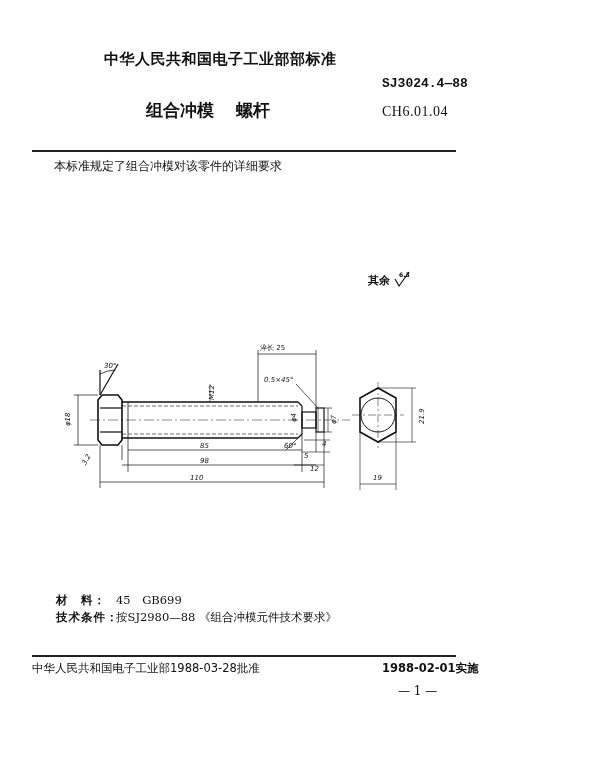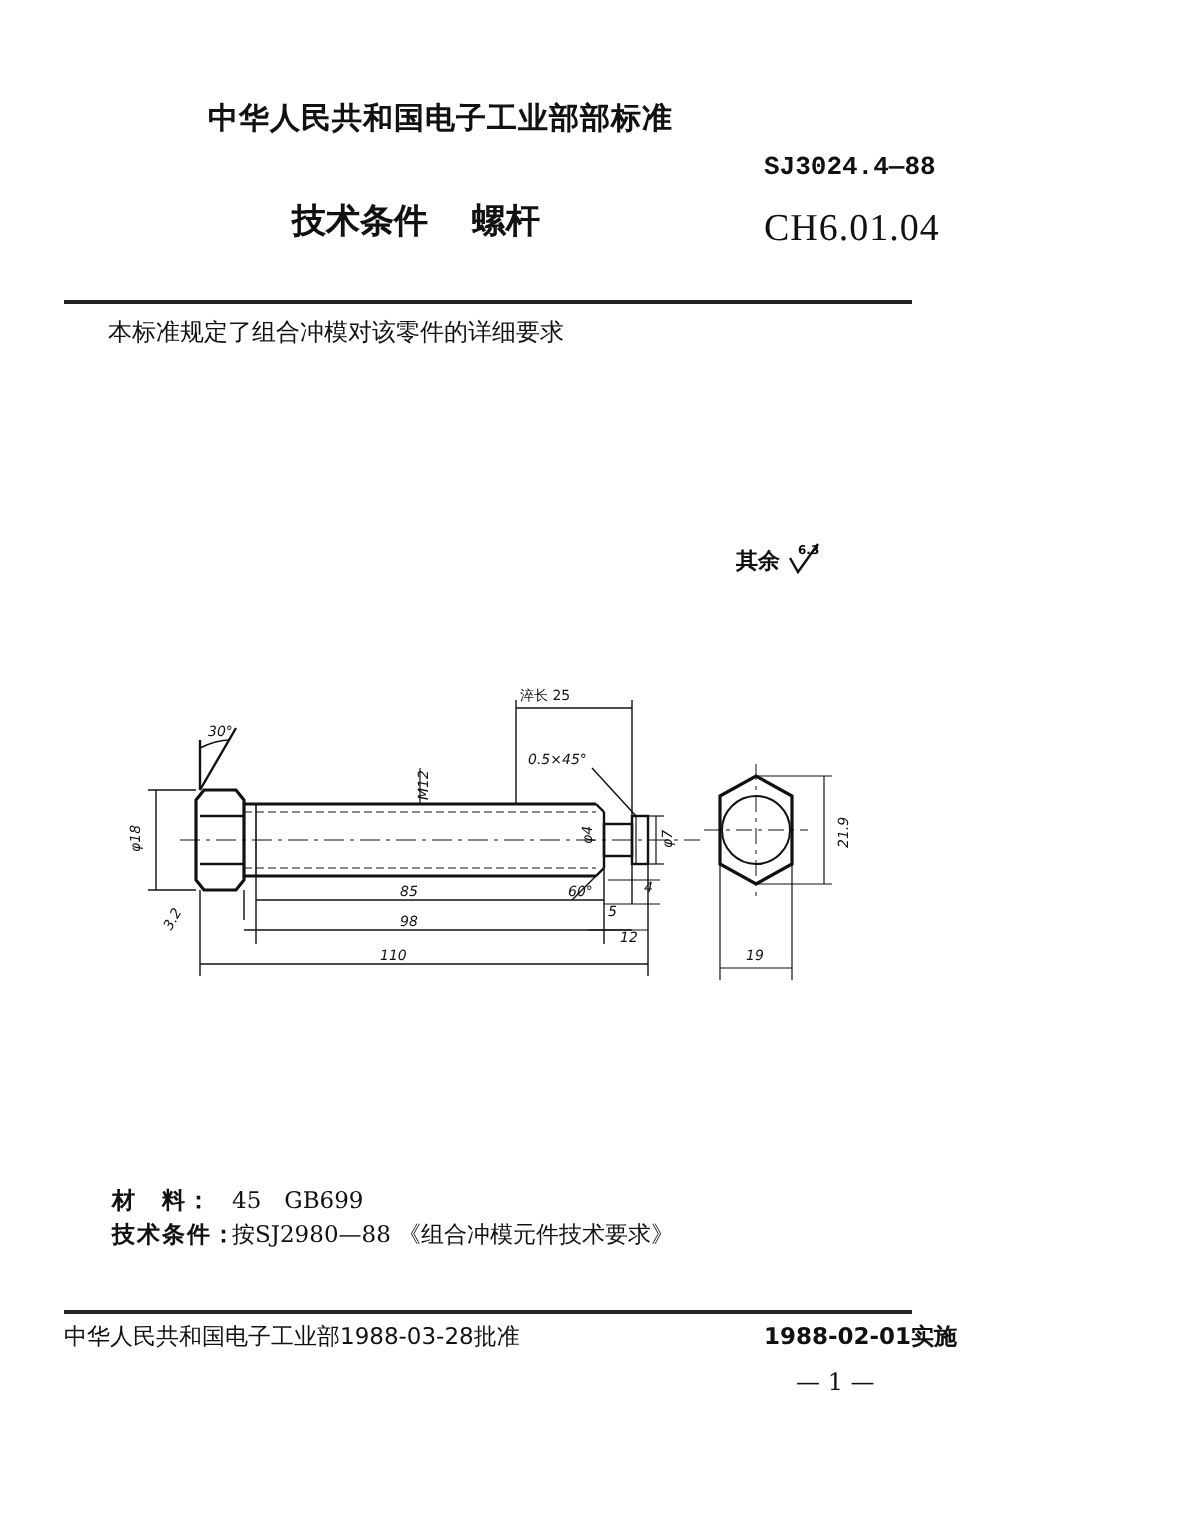--- a/index.html
+++ b/index.html
@@ -3,39 +3,39 @@
 <meta charset="utf-8">
 <style>
   html, body { margin: 0; padding: 0; background: #ffffff; }
   body { width: 600px; height: 757px; position: relative; overflow: hidden;
          font-family: "DejaVu Serif", "Liberation Serif", serif; color: #111; }
   .abs { position: absolute; white-space: nowrap; }
   .org { left: 104px; top: 50px; font-family: "DejaVu Sans", sans-serif; font-weight: bold; font-size: 15px; letter-spacing: 0.5px; }
   .code1 { left: 382px; top: 76px; font-family: "Liberation Mono", monospace; font-weight: bold; font-size: 13px; }
   .title { left: 146px; top: 99px; font-family: "DejaVu Sans", sans-serif; font-weight: bold; font-size: 17px; }
   .title span { margin-right: 22px; }
-  .code2 { left: 382px; top: 104px; font-family: "Liberation Serif", serif; font-size: 19px; letter-spacing: 0.5px; }
+  .code2 { left: 382px; top: 104px; font-family: "Liberation Serif", serif; font-size: 14px; letter-spacing: 0.5px; }
   .rule { position: absolute; left: 32px; width: 424px; height: 2px; background: #222; }
   .intro { left: 54px; top: 158px; font-family: "DejaVu Serif", serif; font-size: 12px; }
   .rough { left: 368px; top: 270px; font-family: "DejaVu Sans", sans-serif; font-weight: bold; font-size: 11px; }
   .drawing { position: absolute; left: 60px; top: 340px; width: 380px; height: 160px; }
   .specs { position: absolute; left: 56px; top: 592px; font-size: 11.5px; line-height: 16.5px; font-family: "DejaVu Serif", serif; }
   .specs .row { white-space: nowrap; }
   .specs .lbl { font-family: "DejaVu Sans", sans-serif; font-weight: bold; display: inline-block; width: 60px; letter-spacing: 1px; }
   .foot-left { left: 32px; top: 661px; font-family: "DejaVu Sans", sans-serif; font-weight: normal; font-size: 11.5px; }
   .foot-right { left: 382px; top: 661px; font-family: "DejaVu Sans", sans-serif; font-weight: bold; font-size: 11.5px; }
   .pageno { left: 398px; top: 684px; font-size: 12px; font-family: "DejaVu Serif", serif; }
 </style>
 </head>
 <body>
 
 <div class="abs org">中华人民共和国电子工业部部标准</div>
 <div class="abs code1">SJ3024.4—88</div>
 <div class="abs title">
-  <span>技术条件</span><span>螺杆</span>
+  <span>组合冲模</span><span>螺杆</span>
 </div>
 <div class="abs code2">CH6.01.04</div>
 
 <div class="rule" style="top:150px;"></div>
 
 <div class="abs intro">本标准规定了组合冲模对该零件的详细要求</div>
 
 <div class="abs rough">
   <span>其余</span>
   <svg width="18" height="18" viewBox="0 0 18 18" style="vertical-align:-4px;">

